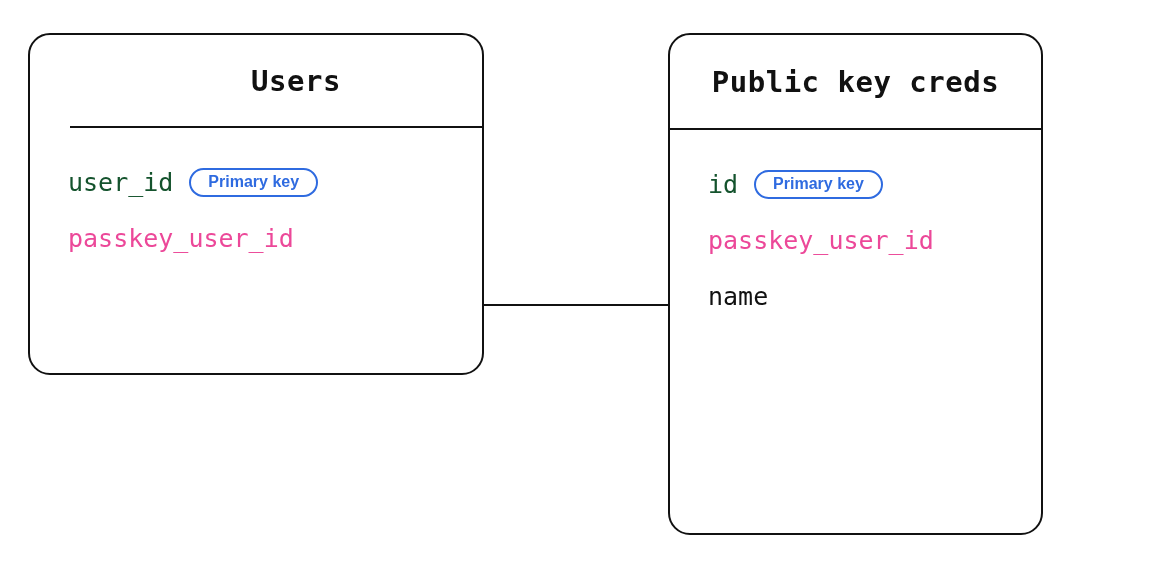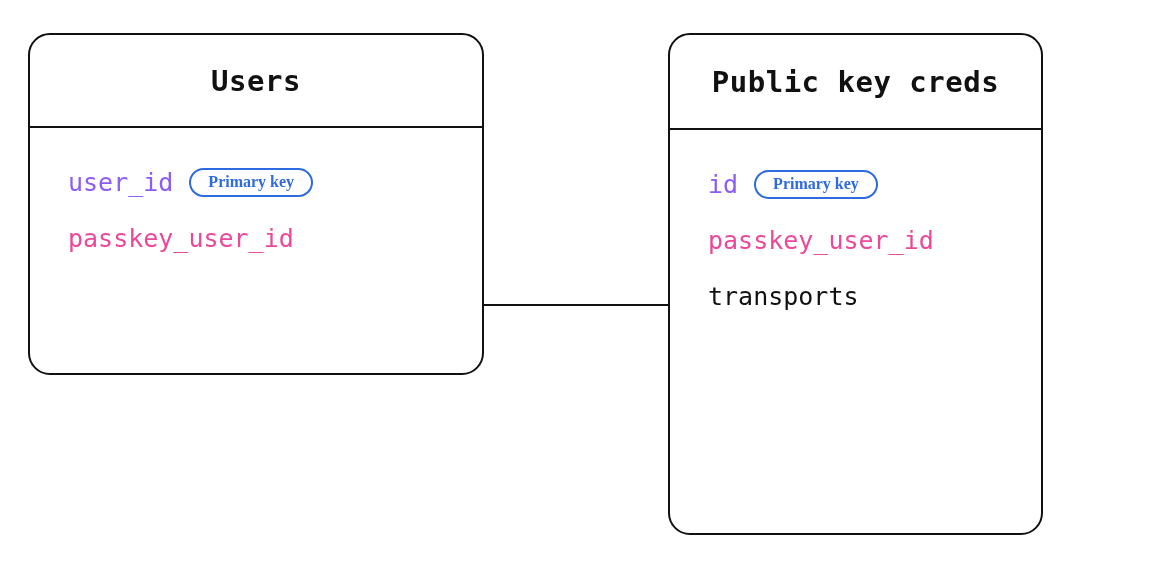--- a/index.html
+++ b/index.html
@@ -61,52 +61,52 @@
     height: 56px;
   }
 
   .field-name {
     font-family: "DejaVu Sans Mono", "Liberation Mono", monospace;
     font-size: 25px;
     line-height: 1;
     color: #111111;
     white-space: nowrap;
   }
-  .field-name.pk   { color: #8b5cf6; }
+  .field-name.pk   { color: #14532d; }
   .field-name.fk   { color: #ec4899; }
   .field-name.plain{ color: #111111; }
 
   .badge {
     margin-left: 16px;
     display: inline-flex;
     align-items: center;
     justify-content: center;
     height: 29px;
     padding: 0 17px;
     border: 2px solid #2F6BE0;
     border-radius: 999px;
     box-sizing: border-box;
   }
   .badge-label {
-    font-family: Liberation Serif, serif;
+    font-family: Liberation Sans, sans-serif;
     font-weight: bold;
     font-size: 16px;
     line-height: 1;
     color: #2F6BE0;
     white-space: nowrap;
   }
 
   
   #entity-users {
     left: 28px;
     top: 33px;
     width: 456px;
     height: 342px;
   }
-  #entity-users .entity-header { height: 93px; }
+  #entity-users .entity-header { height: 93px; margin-left: 40px; }
   #entity-users .entity-fields { padding-top: 26px; }
 
   #entity-pkc {
     left: 668px;
     top: 33px;
     width: 375px;
     height: 502px;
   }
   #entity-pkc .entity-header { height: 95px; }
   #entity-pkc .entity-fields { padding-top: 26px; }
@@ -161,21 +161,21 @@
           <span class="badge-label">Primary key</span>
         </span>
       </div>
 
 
       <div class="field-row">
         <span class="field-name fk">passkey_user_id</span>
       </div>
 
 
+      <div class="field-row">
+        <span class="field-name plain">name</span>
+      </div>
 
-      <div class="field-row">
-        <span class="field-name plain">transports</span>
-      </div>
 
     </div>
   </div>
 
 </div>
 
 </body></html>

